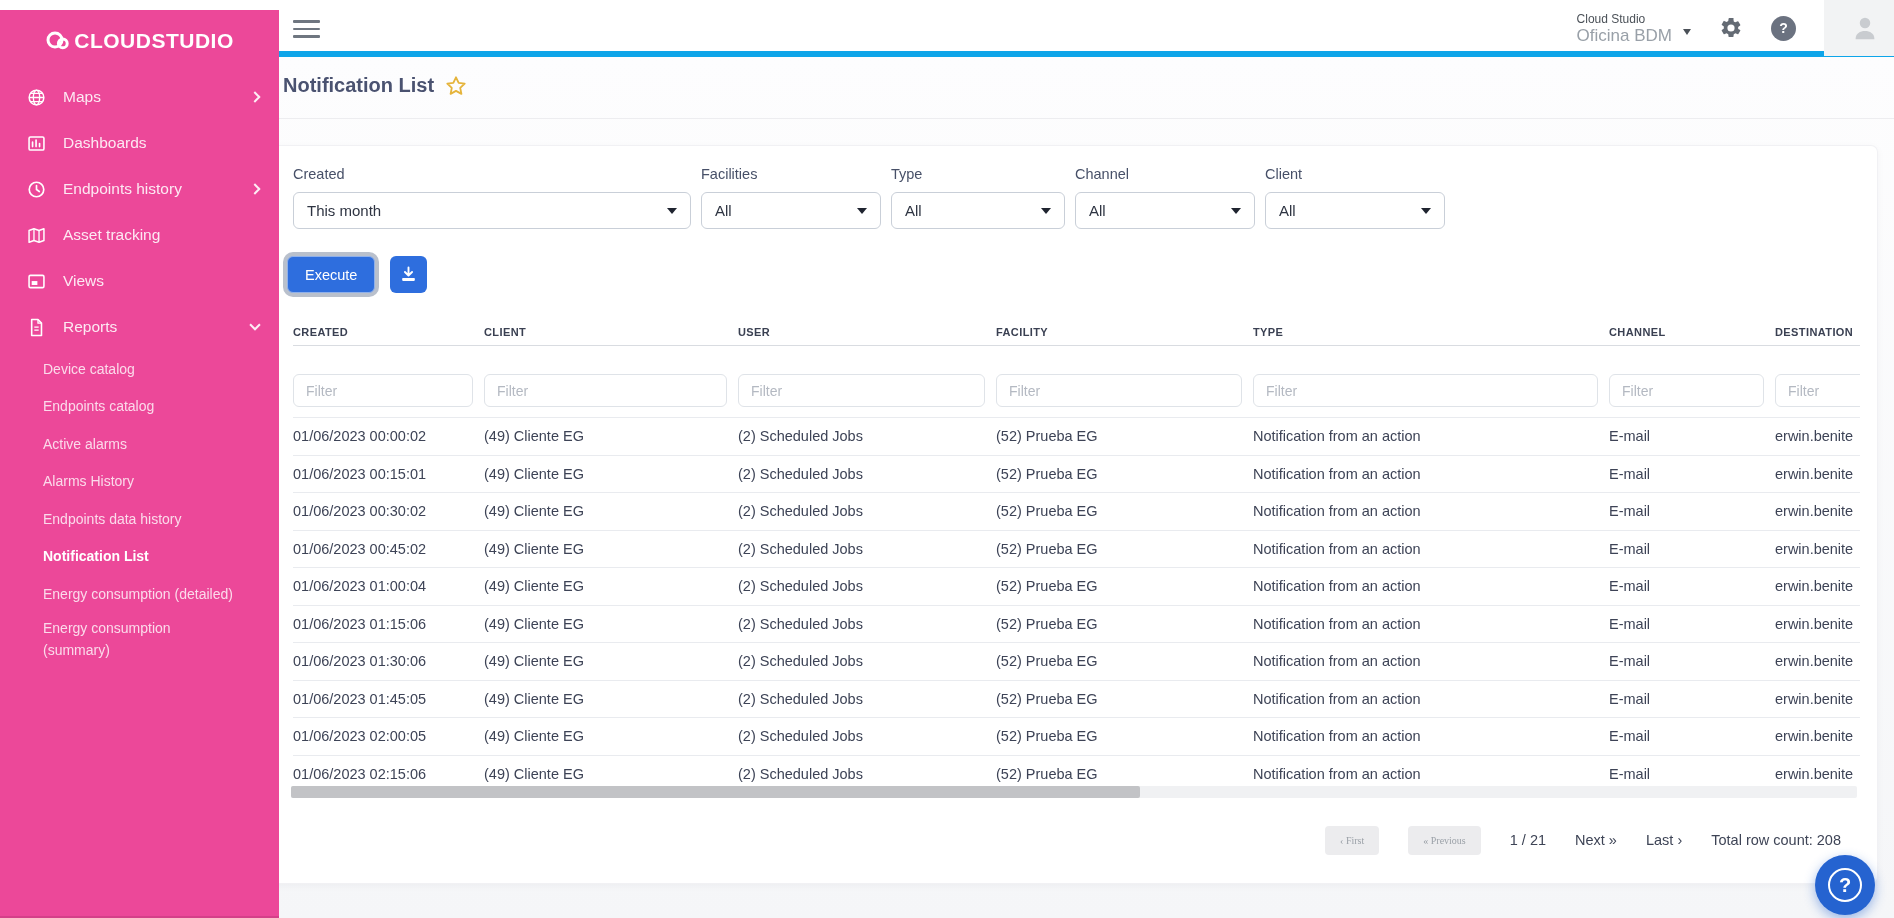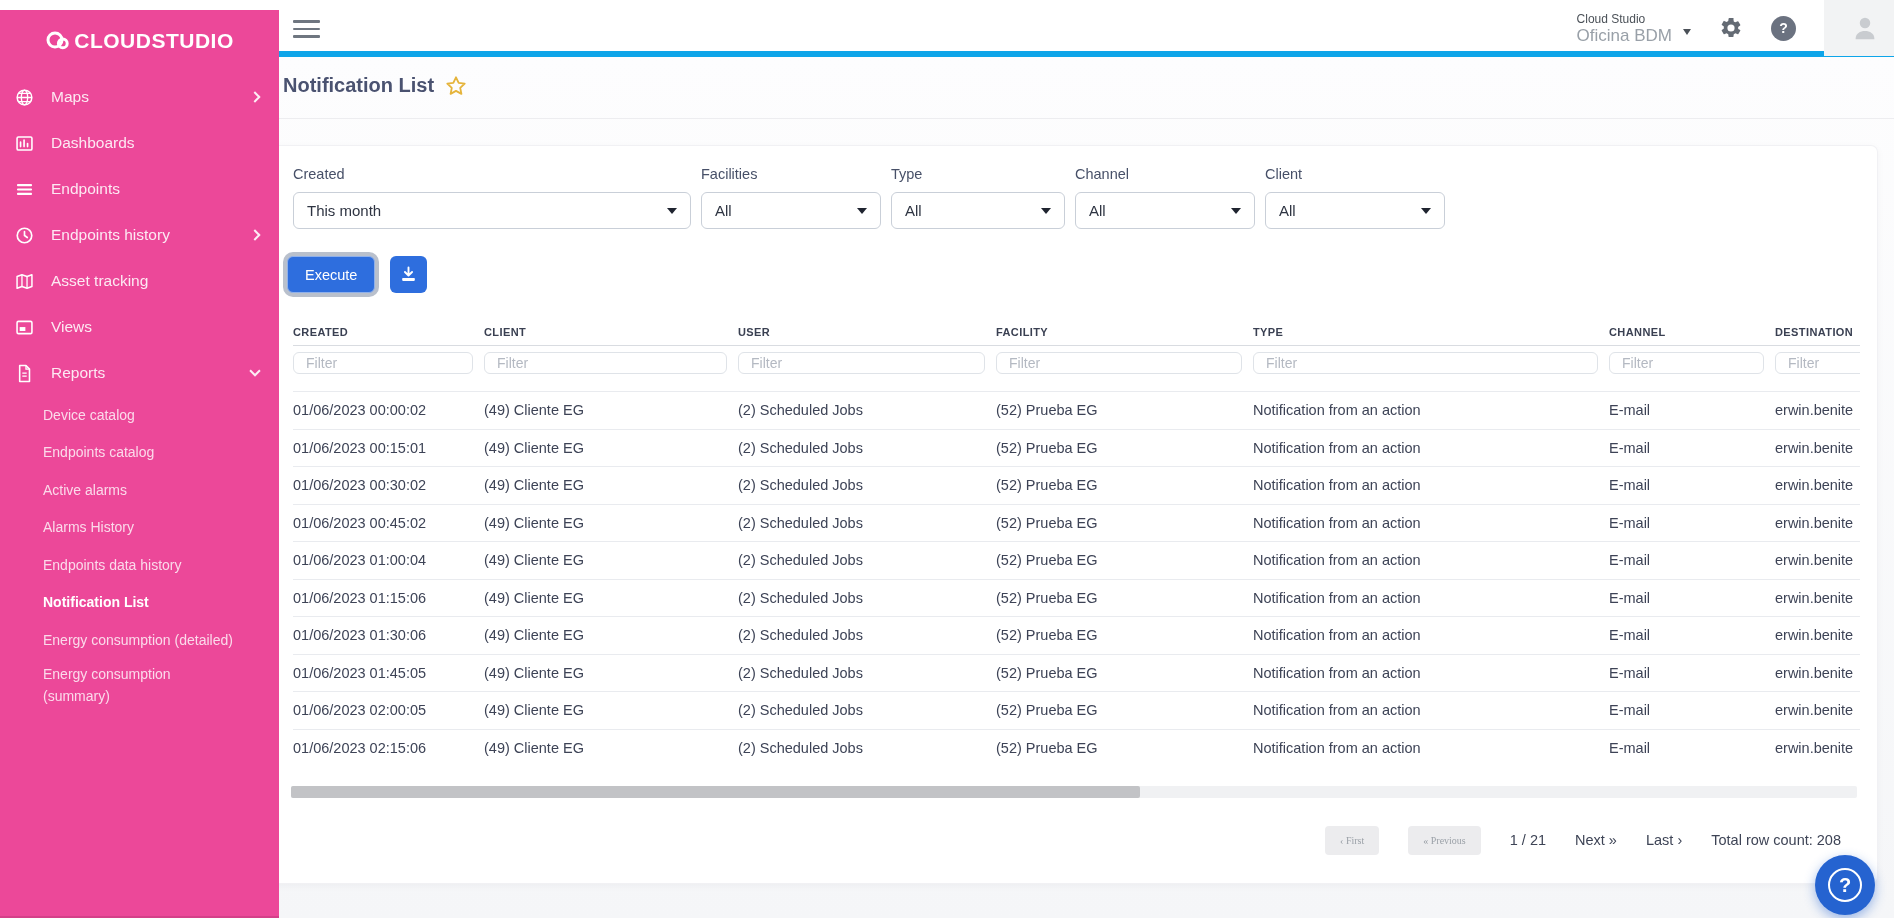--- a/index.html
+++ b/index.html
@@ -5,21 +5,21 @@
   * { margin:0; padding:0; box-sizing:border-box; }
   html,body { width:1894px; height:918px; overflow:hidden; background:#fff;
               font-family:"Liberation Sans", sans-serif; }
   .stage { position:relative; width:1894px; height:918px; }
 
   
   .sidebar { position:absolute; left:0; top:10px; width:279px; height:918px;
              background:#ec4899; color:#fff; z-index:5; }
   .logo { height:46px; padding-top:16px; display:flex; align-items:center; justify-content:center; gap:4px; }
   .logo-text { font-size:21px; font-weight:800; letter-spacing:.5px; color:#fff; }
-  .nav { margin-top:18px; }
+  .nav { margin-top:18px;padding-left:12px; }
   .nav-item { height:46px; display:flex; align-items:center; padding:0 16px 0 14px;
               color:rgba(255,255,255,.88); font-size:15.5px; cursor:pointer; }
   .nav-icon { width:21px; height:21px; margin-right:16px; flex:none; display:flex; align-items:center; }
   .nav-icon svg { width:21px; height:21px; }
   .nav-label { flex:1 1 auto; }
   .chev-slot { display:none; width:8px; height:8px; border-right:2px solid rgba(255,255,255,.9);
                border-bottom:2px solid rgba(255,255,255,.9); flex:none; }
   .chev-slot.chev-right { display:block; transform:rotate(-45deg); margin-right:4px; }
   .chev-slot.chev-down  { display:block; transform:rotate(45deg); margin-right:4px; margin-top:-4px; }
   .sub-list {}
@@ -80,25 +80,25 @@
   .btn-download svg { width:19px; height:19px; }
 
   
   .table-zone { position:absolute; left:26px; top:180px; width:1567px; overflow:hidden; }
   .thead { display:flex; border-bottom:1px solid #d9dce1; padding-bottom:7px; }
   .th { font-size:11px; font-weight:700; letter-spacing:.4px; color:#3a4052; text-transform:uppercase; }
   .c0{width:191px;flex:none;} .c1{width:254px;flex:none;} .c2{width:258px;flex:none;}
   .c3{width:257px;flex:none;} .c4{width:356px;flex:none;} .c5{width:166px;flex:none;} .c6{width:300px;flex:none;}
   .tfilter { display:flex; padding-top:6px; }
   .filter-cell { padding-right:11px; }
-  .filter-cell input { width:100%; height:22px; border:1px solid #dfe3e8; border-radius:6px;
+  .filter-cell input { width:100%; height:33px; border:1px solid #dfe3e8; border-radius:6px;
                        padding:0 12px; font-size:14px; color:#3d4356; outline:none;
-                       font-family:"Liberation Sans",sans-serif; }
+                       font-family:"Liberation Sans",sans-serif;margin-top:22px; }
   .filter-cell input::placeholder { color:#b4b9c2; }
-  .tbody { margin-top:17px; }
+  .tbody { margin-top:10px; }
   .tr { display:flex; align-items:center; height:37.5px; border-top:1px solid #e9ebef;
         font-size:14.5px; color:#3d4356; }
   .td { padding-right:10px; white-space:nowrap; overflow:hidden; }
 
   
   .hscroll { position:absolute; left:24px; top:640px; width:1566px; height:12px;
              background:#f0f1f3; border-radius:2px; }
   .hscroll-thumb { width:849px; height:12px; background:#c2c3c6; border-radius:2px; cursor:pointer; }
 
   
@@ -150,29 +150,20 @@
           <span class="nav-icon">
             <svg viewBox="0 0 24 24">
               <rect x="3.5" y="4.5" width="17" height="15" rx="1.6" fill="none" stroke="#fff" stroke-width="1.8"></rect>
               <path d="M7.5 15.5v-5M11.5 15.5V8M15.5 15.5v-3.4" stroke="#fff" stroke-width="1.9" stroke-linecap="round" fill="none"></path>
             </svg>
           </span>
           <span class="nav-label">Dashboards</span>
 
         </div>
 
-        <div class="nav-item">
-          <span class="nav-icon">
-            <svg viewBox="0 0 24 24">
-              <path d="M4.5 7h15M4.5 12h15M4.5 17h15" stroke="#fff" stroke-width="2.3" stroke-linecap="round" fill="none"></path>
-            </svg>
-          </span>
-          <span class="nav-label">Endpoints</span>
-
-        </div>
 
         <div class="nav-item">
           <span class="nav-icon">
             <svg viewBox="0 0 24 24">
               <circle cx="12" cy="12" r="8.3" fill="none" stroke="#fff" stroke-width="1.9"></circle>
               <path d="M12 7.4V12l3.2 2.3" stroke="#fff" stroke-width="1.9" fill="none" stroke-linecap="round"></path>
             </svg>
           </span>
           <span class="nav-label">Endpoints history</span>
           <span class="chev-slot chev-right"></span>

